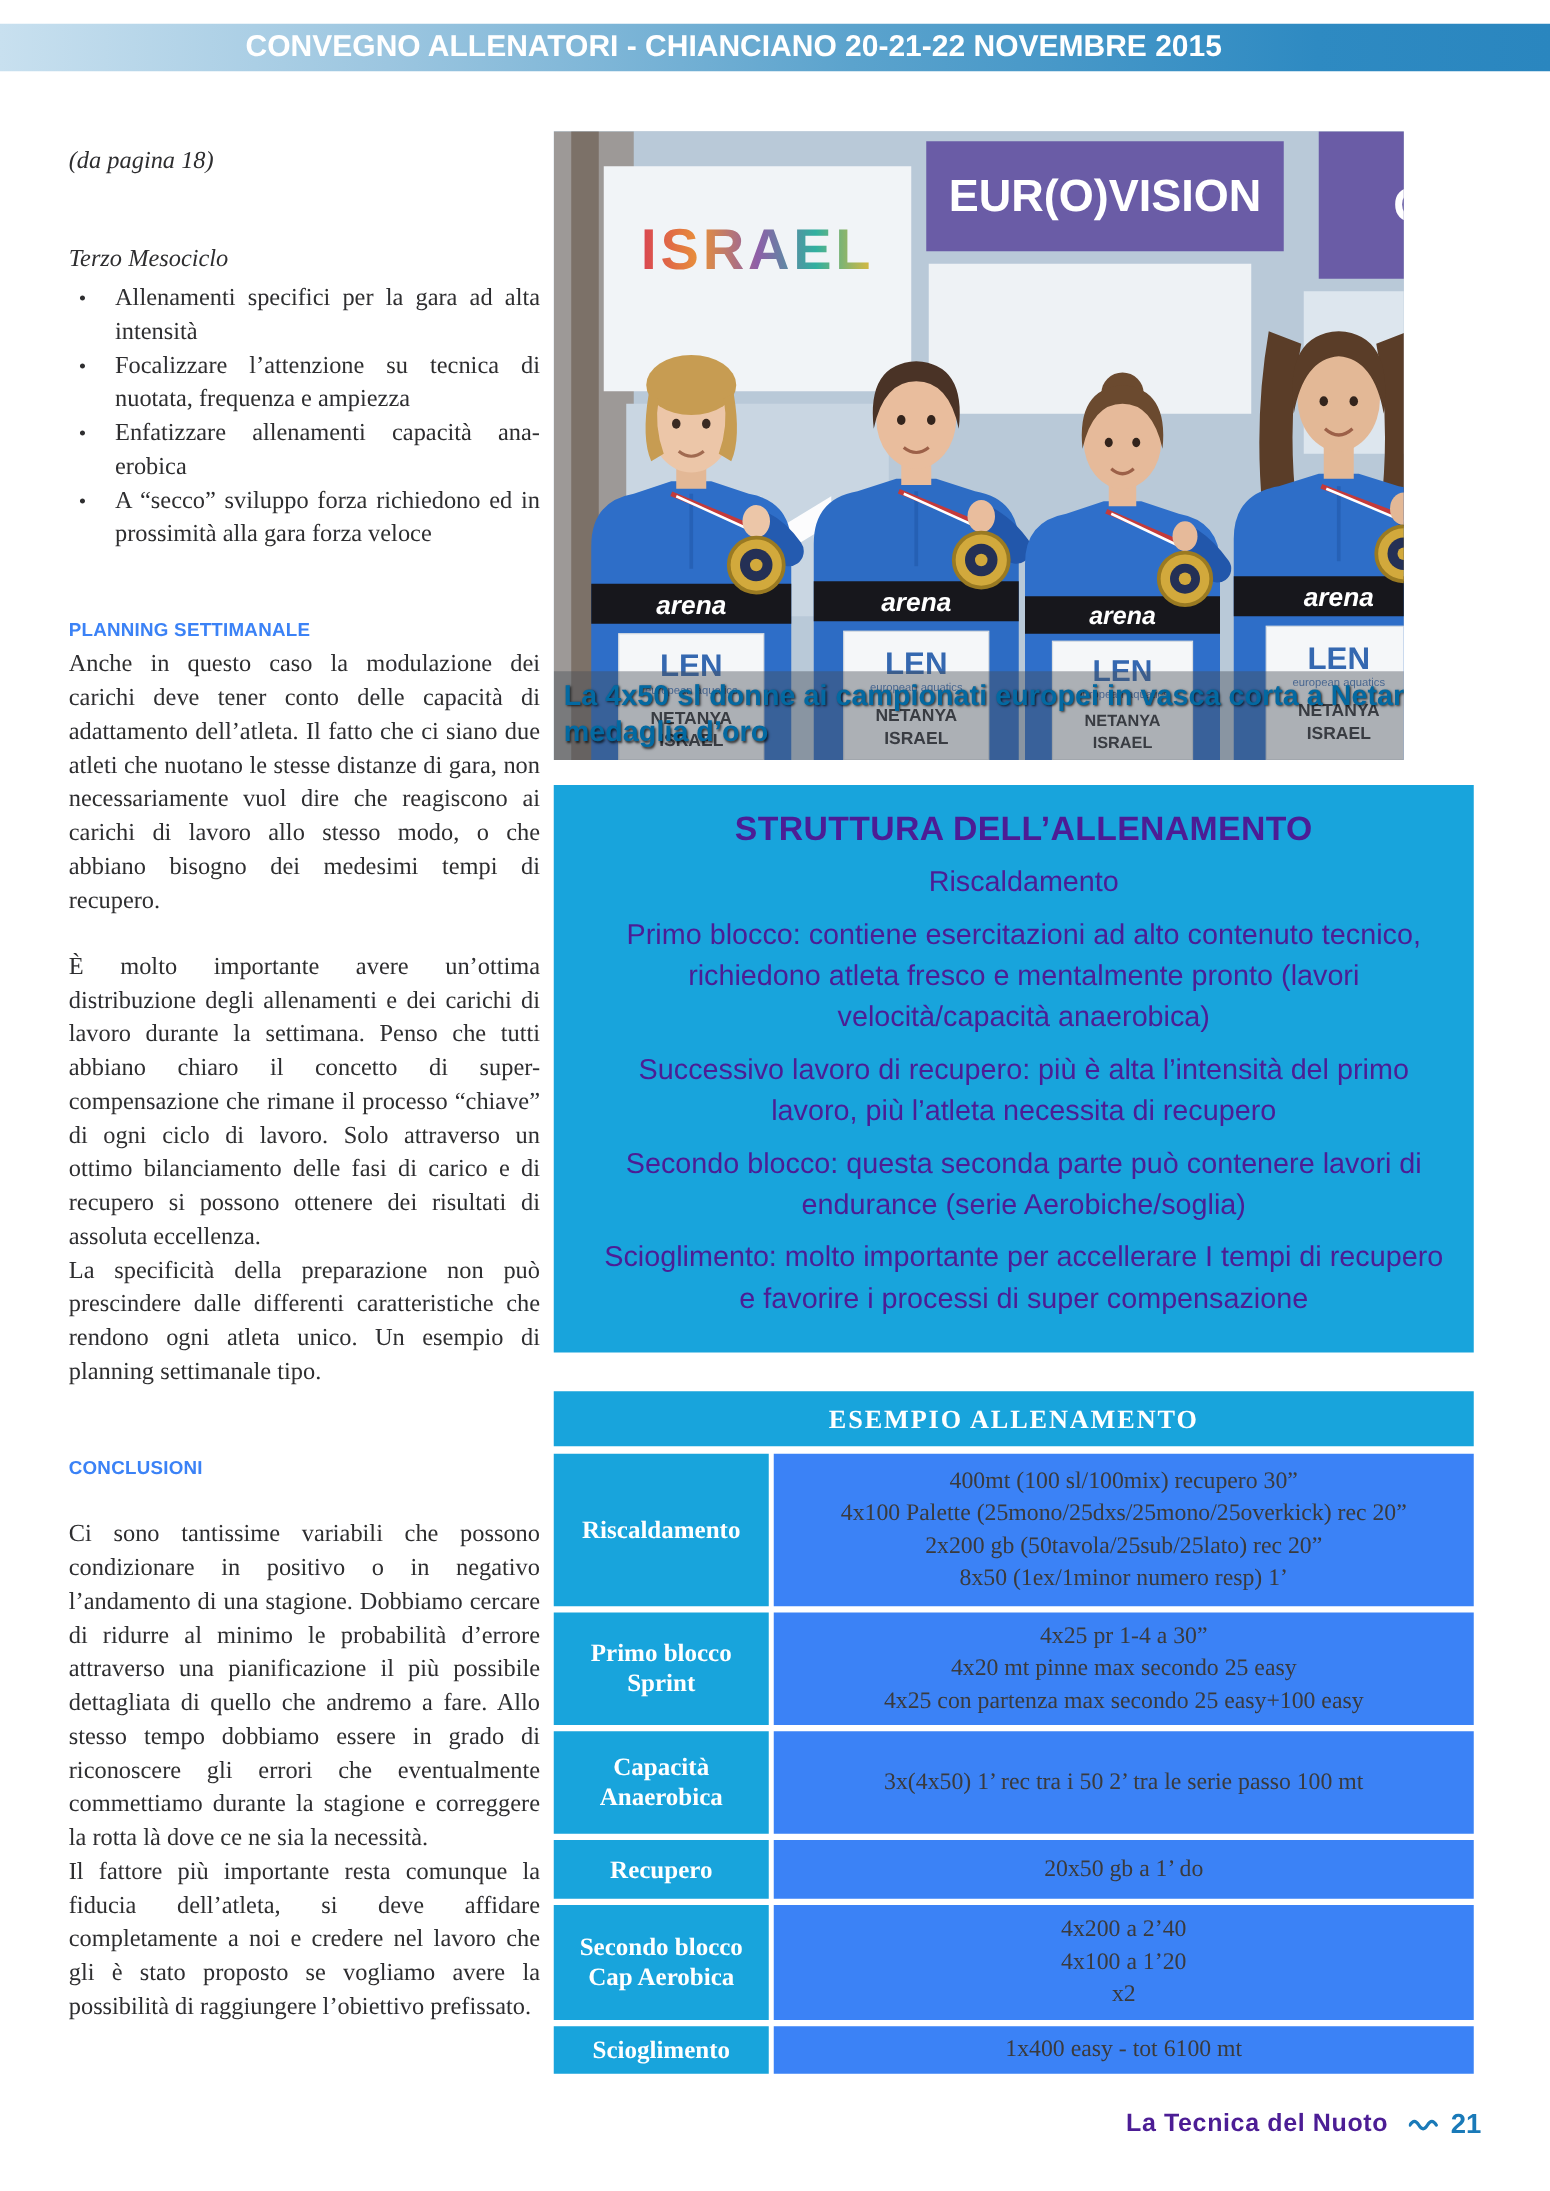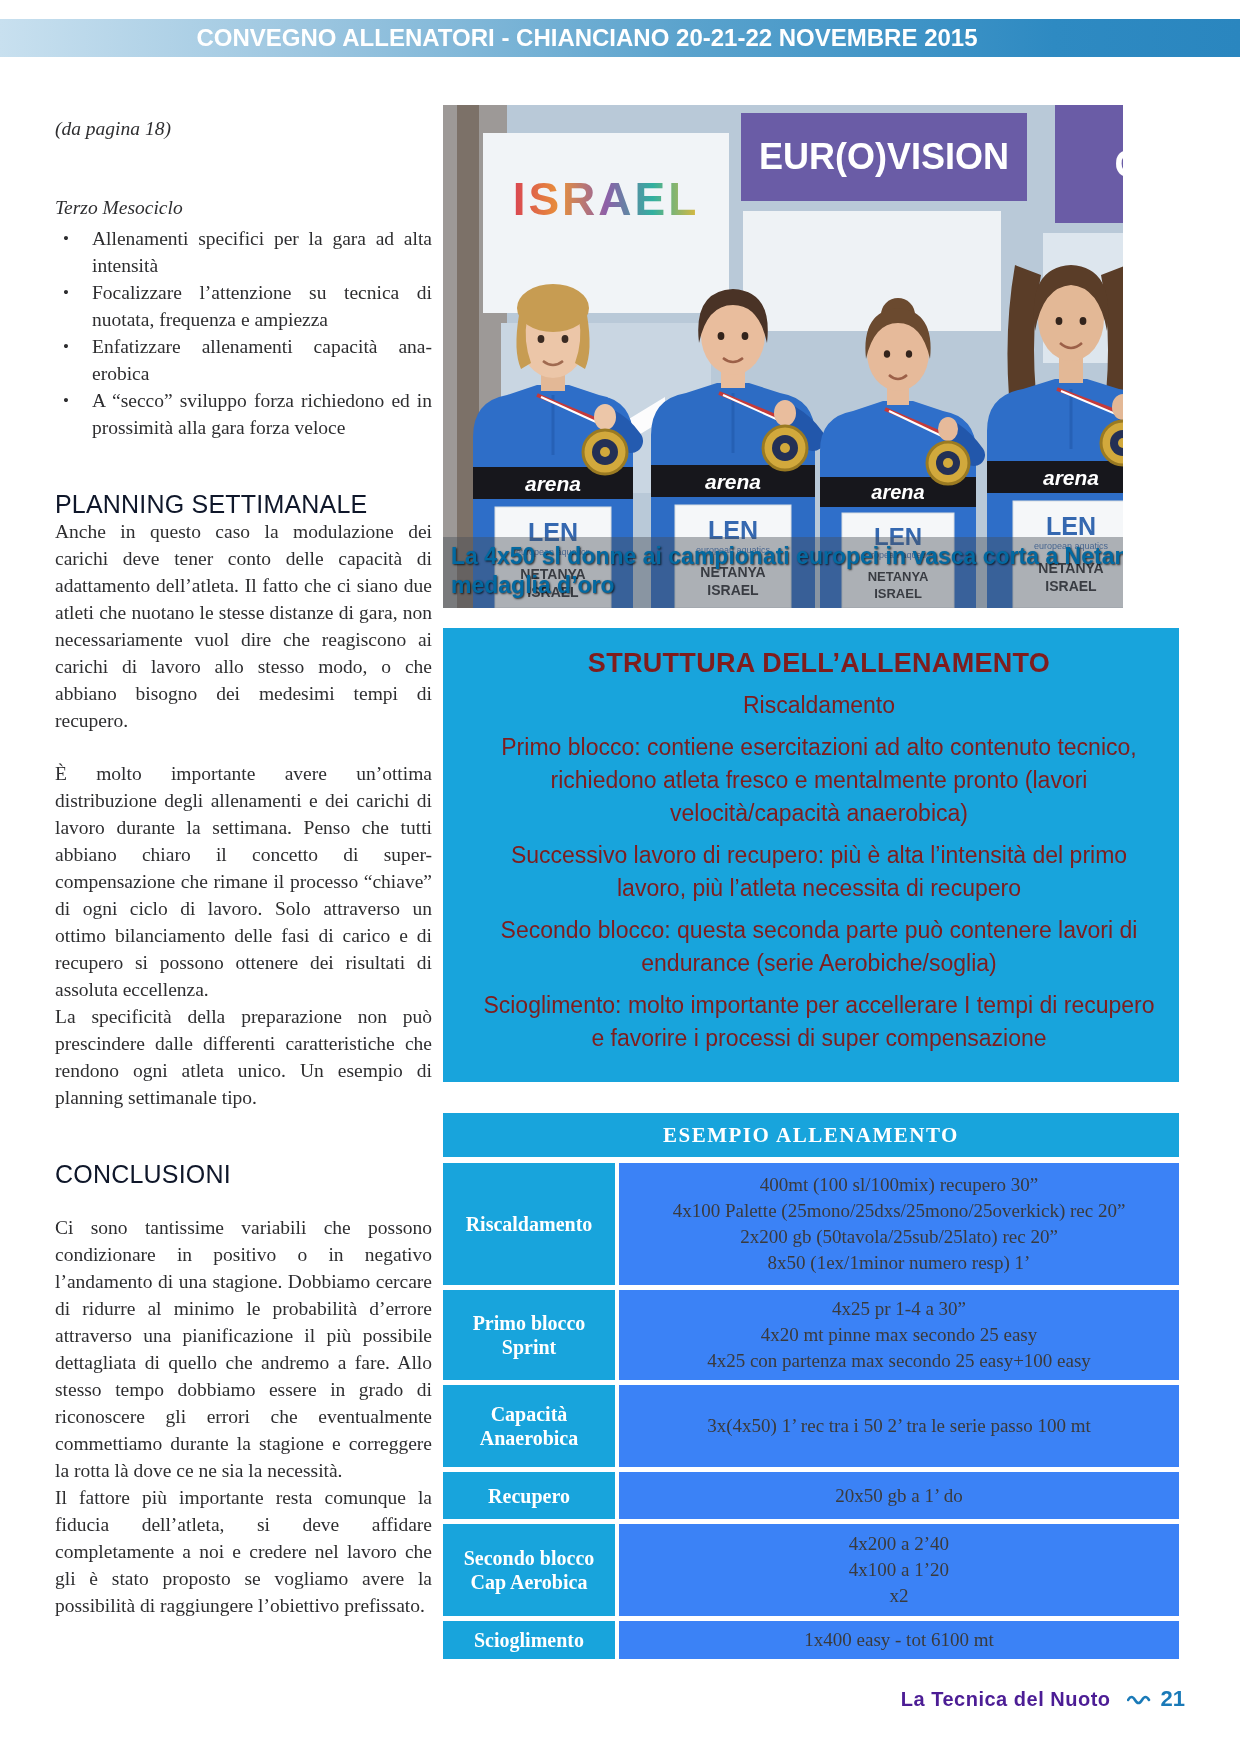--- a/index.html
+++ b/index.html
@@ -13,38 +13,38 @@
   .header-band .title{font-family:"Liberation Sans","DejaVu Sans",sans-serif;
     font-weight:bold;font-size:24px;color:#ffffff;padding-right:66px;letter-spacing:0px;}
 
   
   .left-col{position:absolute;left:55px;top:105px;width:377px;font-size:19.5px;line-height:27px;}
   .note{font-style:italic;margin:10px 0 0 0;}
   .subtitle{font-style:italic;margin:52px 0 0 0;}
   ul.bullets{list-style:none;margin:4px 0 0 0;padding:0;}
   ul.bullets li{position:relative;padding-left:37px;text-align:justify;margin:0;}
   ul.bullets li::before{content:"\2022";position:absolute;left:8px;top:0;font-size:17px;color:#2e2e30;}
-  .sec-heading{font-family:"Liberation Sans","DejaVu Sans",sans-serif;font-weight:normal;
-    font-size:25px;color:#0f172a;margin:50px 0 0 0;letter-spacing:0.2px;}
+  .sec-heading{font-family:"Liberation Sans","DejaVu Sans",sans-serif;font-weight:bold;
+    font-size:15px;color:#3b82f6;margin:50px 0 0 0;letter-spacing:0.2px;}
   .para{margin:0;text-align:justify;}
   .para.first{margin-top:26px;}
 
   
   .right-col{position:absolute;left:443px;top:105px;width:736px;}
 
   .photo{position:relative;width:680px;height:503px;overflow:hidden;background:#b9c9d8;}
   .photo svg{display:block;}
   .caption{position:absolute;left:0;bottom:0;width:736px;box-sizing:border-box;
     background:rgba(72,78,88,0.42);padding:5px 10px 8px 8px;
     font-family:"Liberation Sans","DejaVu Sans",sans-serif;font-weight:bold;font-size:23px;
     line-height:29px;color:#0369a1;text-shadow:1px 1px 2px rgba(0,0,0,0.75);}
 
   .struct-box{margin-top:20px;width:736px;box-sizing:border-box;background:#18a4dc;
     min-height:414px;padding:16px 22px 18px 38px;text-align:center;
-    font-family:"Liberation Sans","DejaVu Sans",sans-serif;color:#7f1d1d;}
+    font-family:"Liberation Sans","DejaVu Sans",sans-serif;color:#4c1d95;}
   .struct-box .box-title{font-size:27px;font-weight:bold;margin:4px 0 10px 0;letter-spacing:0.3px;}
   .struct-box .box-line{font-size:23px;line-height:33px;margin:9px 0;font-weight:normal;}
 
   .ttable{margin-top:31px;width:736px;font-family:"Liberation Serif","DejaVu Serif",serif;}
   .t-head{background:#18a4dc;color:#ffffff;font-weight:bold;font-size:21px;letter-spacing:1.5px;
     height:44px;display:flex;align-items:center;justify-content:center;margin-bottom:6px;}
   .t-row{display:flex;margin-bottom:5px;}
   .t-label{width:172px;background:#18a4dc;color:#ffffff;font-weight:bold;font-size:20px;
     line-height:24px;display:flex;align-items:center;justify-content:center;text-align:center;
     margin-right:4px;flex-shrink:0;padding:0 10px;box-sizing:border-box;}

